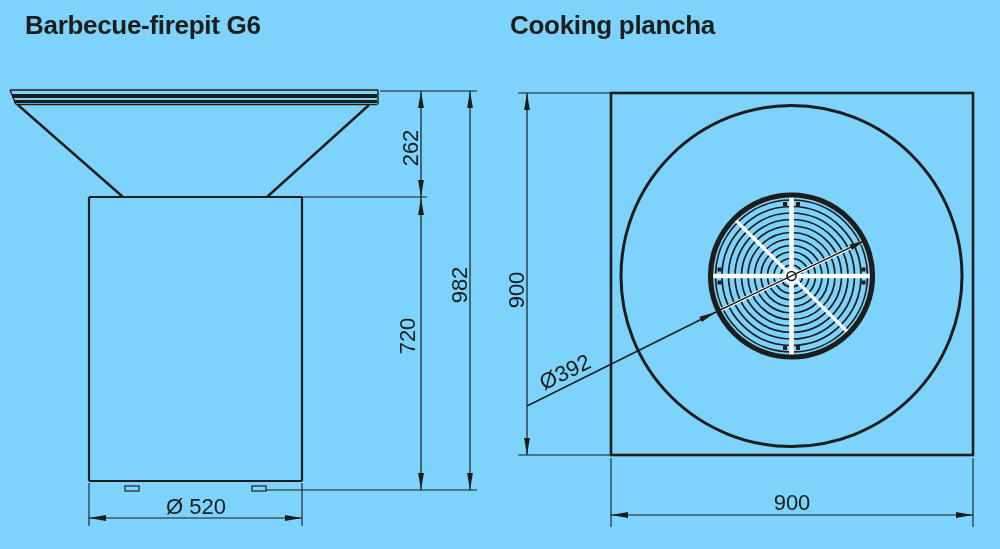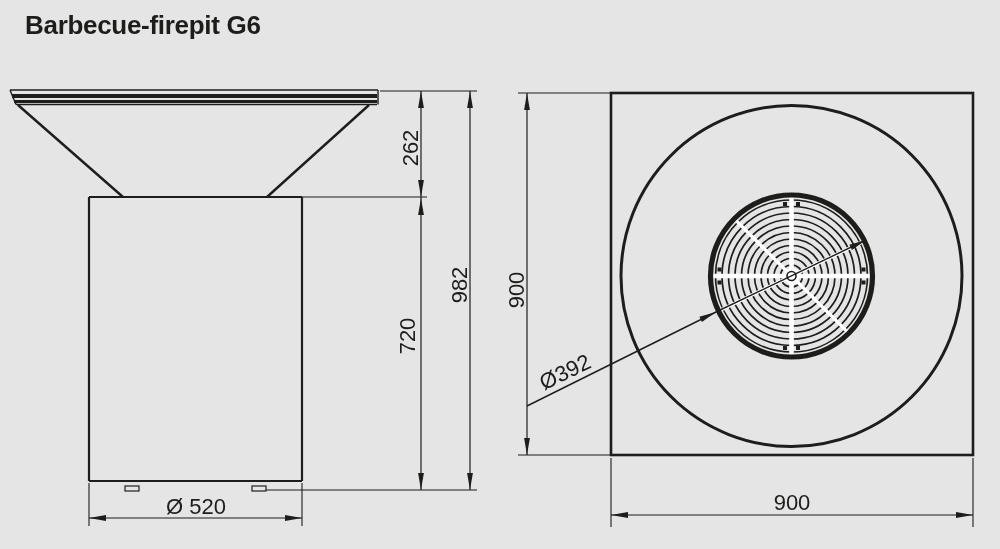--- a/index.html
+++ b/index.html
@@ -1,19 +1,19 @@
 <!DOCTYPE html>
 <html><head>
 <meta charset="utf-8">
 <style>
   html,body{margin:0;padding:0;background:#ffffff;}
   #stage{
     position:relative;
     width:1000px;height:549px;
-    background:#e5e5e5;
+    background:#7dd3fc;
     overflow:hidden;
     font-family:"Liberation Sans", sans-serif;
   }
   .title{
     position:absolute;
     top:10px;
     font-family:"Liberation Sans", sans-serif;
     font-weight:700;
     font-size:26px;
     letter-spacing:-0.3px;
@@ -34,20 +34,21 @@
     stroke:none;
   }
   .wht{stroke:#ffffff;fill:none;}
 </style>
 </head>
 <body>
 
 <div id="stage">
 
   <div class="title" id="title-left">Barbecue-firepit G6</div>
+  <div class="title" id="title-right">Cooking plancha</div>
 
   <svg width="1000" height="549" viewBox="0 0 1000 549">
 
     <g>
 
       <g>
         <line class="ln" x1="10" y1="90" x2="378" y2="90" stroke-width="1.4"></line>
         <line class="ln" x1="10" y1="90" x2="16" y2="104.5" stroke-width="1.4"></line>
         <line class="ln" x1="378" y1="90" x2="378" y2="104.5" stroke-width="1.4"></line>
         <line class="ln" x1="12" y1="96" x2="377" y2="96" stroke-width="4"></line>

